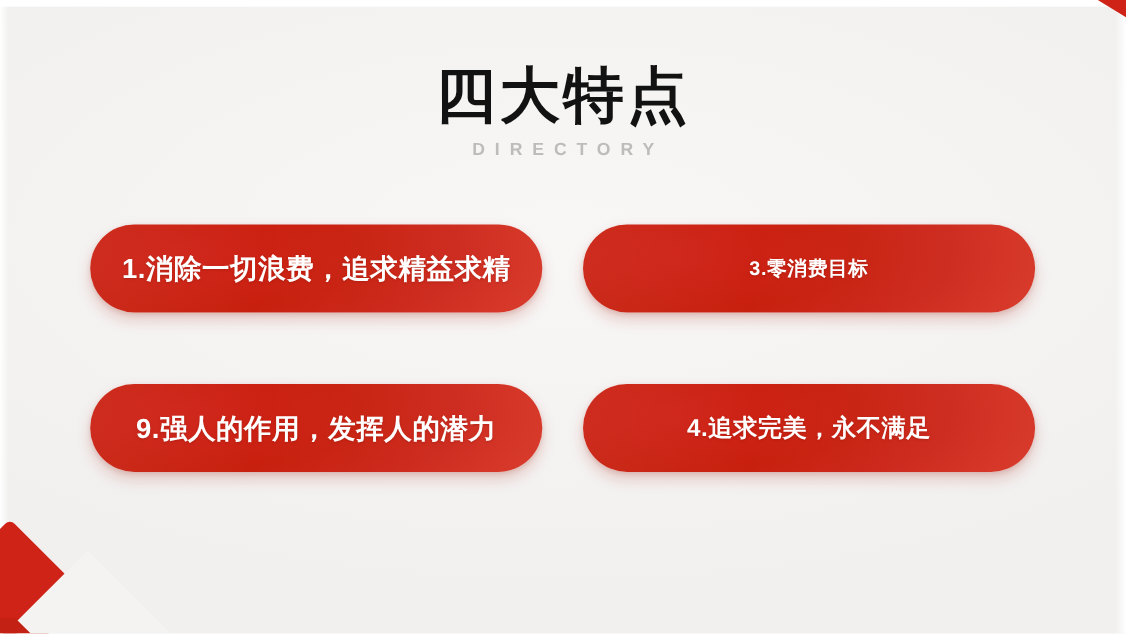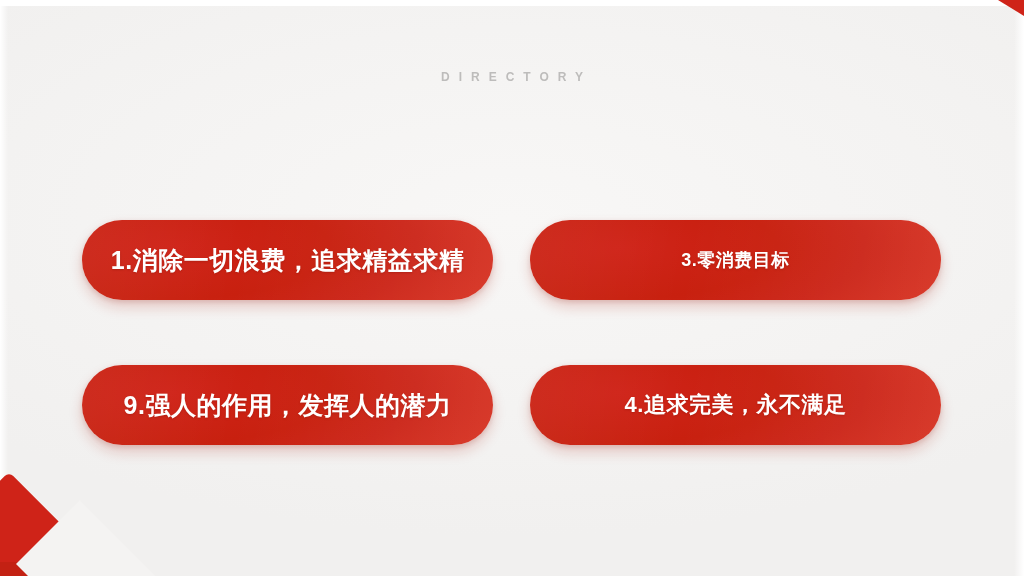--- a/index.html
+++ b/index.html
@@ -101,31 +101,31 @@
   .title {
     font-size: 55px;
     font-weight: bold;
     color: #121212;
     letter-spacing: 3px;
     line-height: 1.05;
     margin: 0;
   }
   .subtitle {
     margin-top: 12px;
-    font-size: 12px;
+    font-size: 16px;
     font-weight: bold;
     color: #bdbcbb;
     letter-spacing: 9px;
     text-indent: 9px;
   }
 
   
   .pill-grid {
     position: absolute;
-    top: 220px;
+    top: 204px;
     left: 82px;
     width: 860px;
     display: grid;
     grid-template-columns: 411px 411px;
     grid-template-rows: 80px 80px;
     column-gap: 37px;
     row-gap: 65px;
   }
   .pill {
     position: relative;
@@ -175,20 +175,21 @@
 
   <div class="corner-tr"></div>
 
   <div class="corner-bl-wrap">
     <div class="corner-bl-chevron"></div>
     <div class="corner-bl-bar"></div>
     <div class="corner-bl-mask"></div>
   </div>
 
   <div class="header">
+    <div class="title">四大特点</div>
     <div class="subtitle">DIRECTORY</div>
   </div>
 
   <div class="pill-grid">
 
     <div class="pill pill-1">
       <span class="pill-text">1.消除一切浪费，追求精益求精</span>
     </div>
 
     <div class="pill pill-3">

